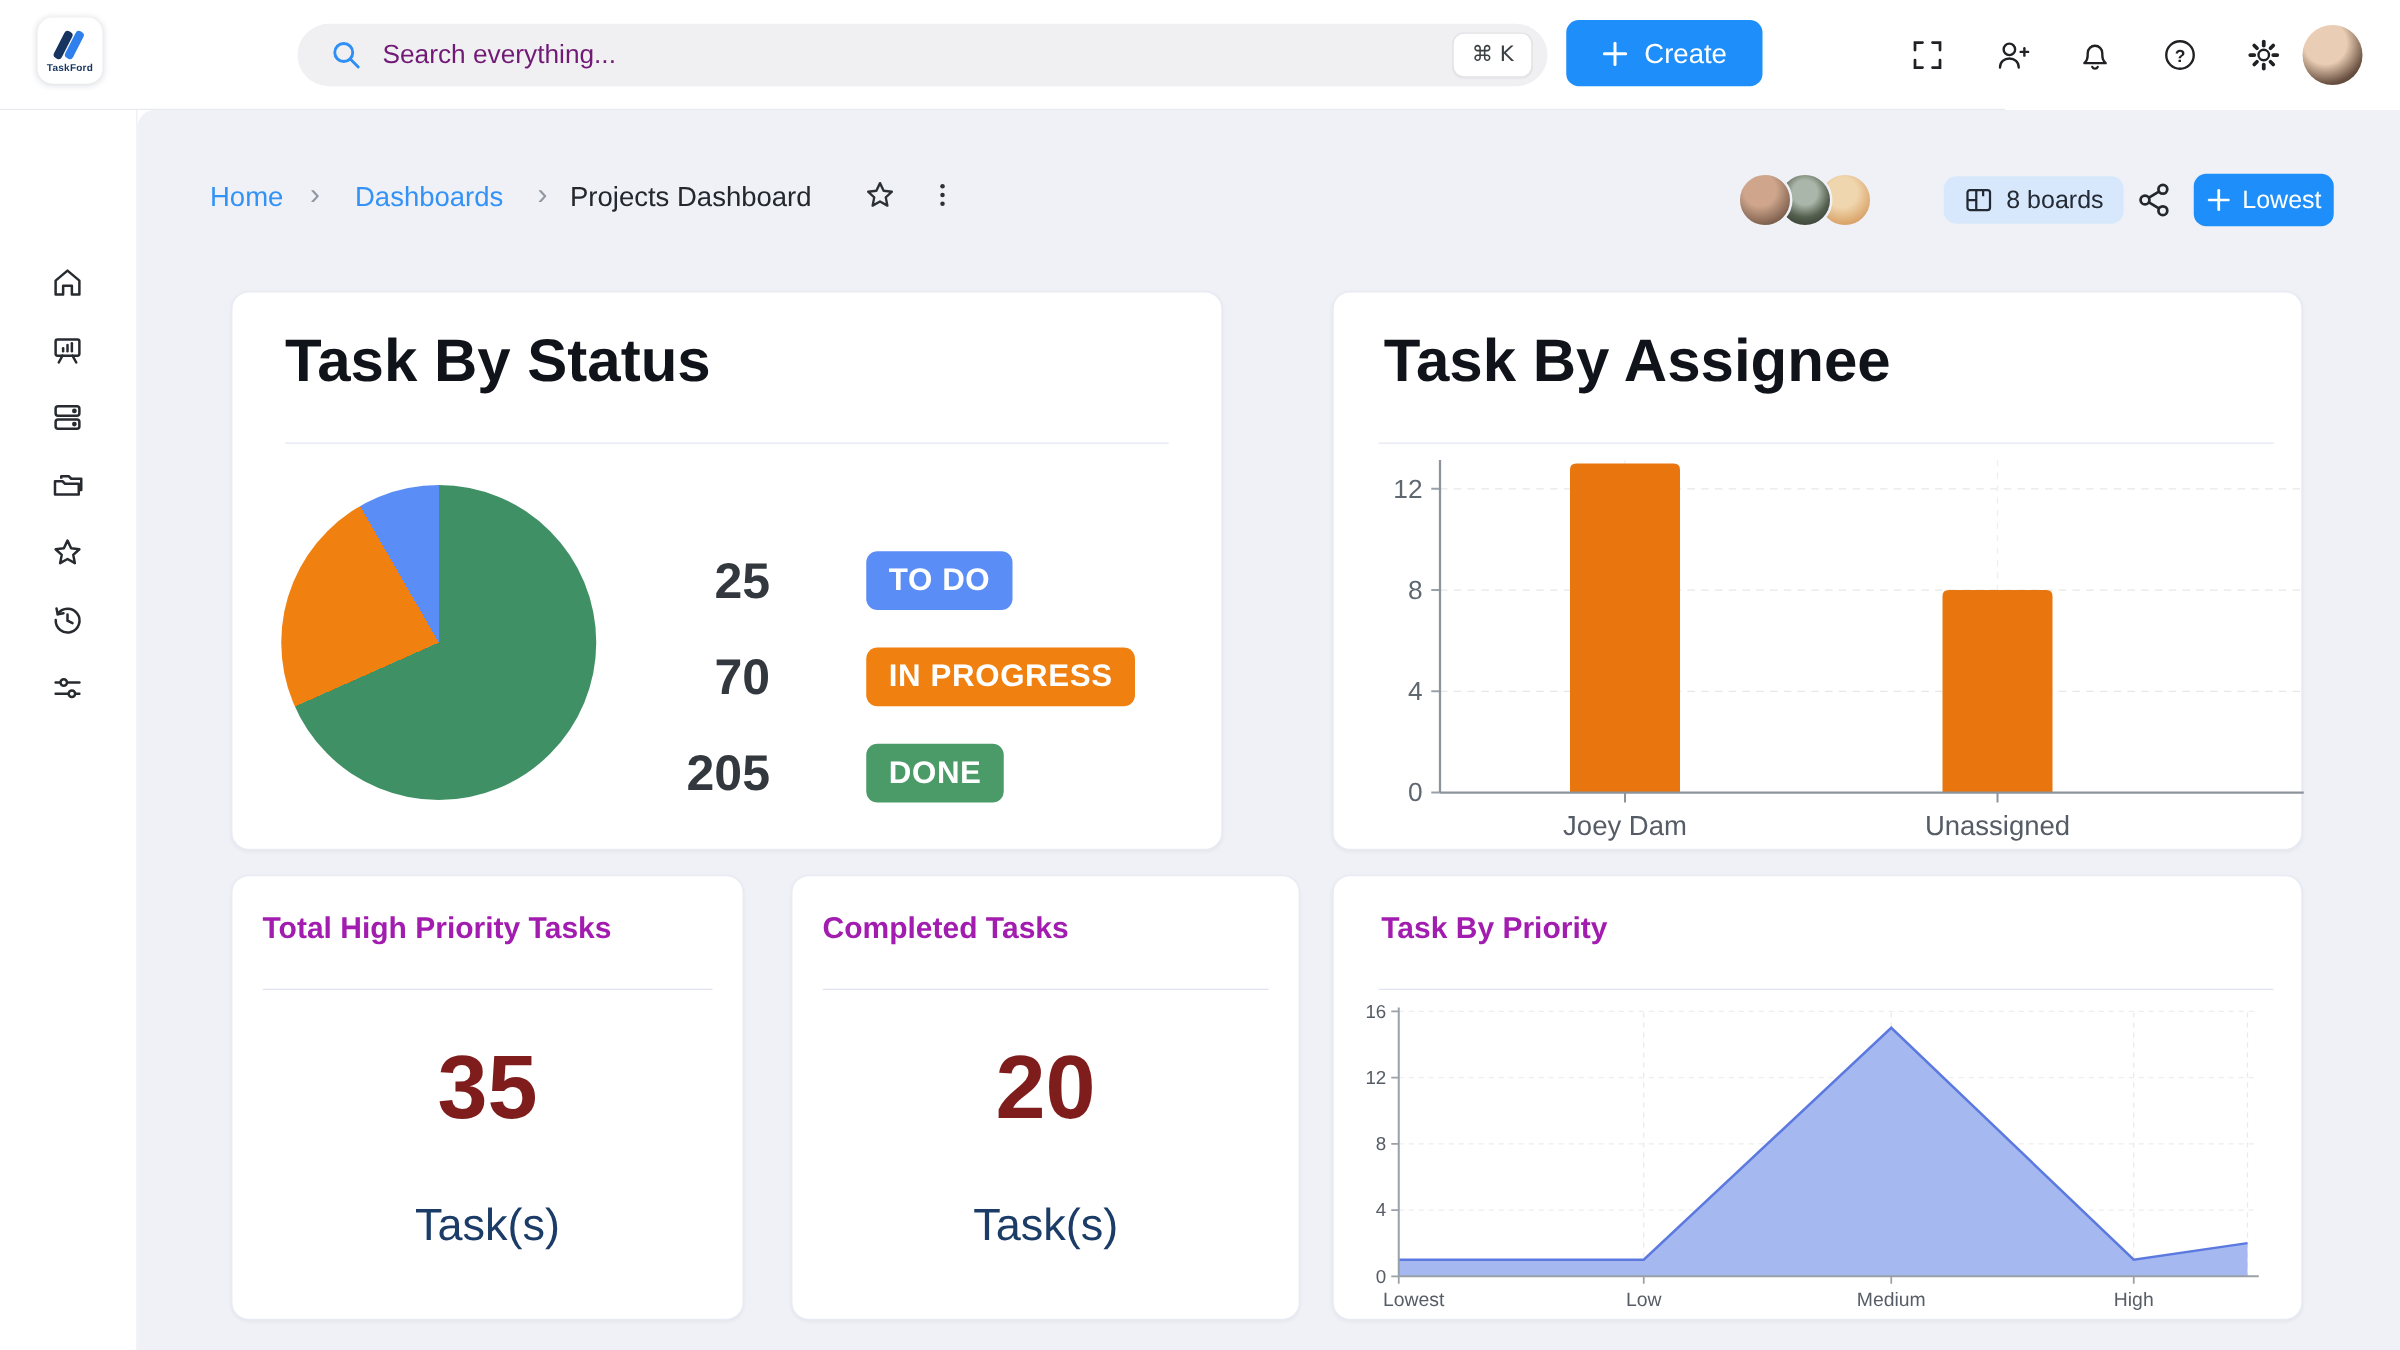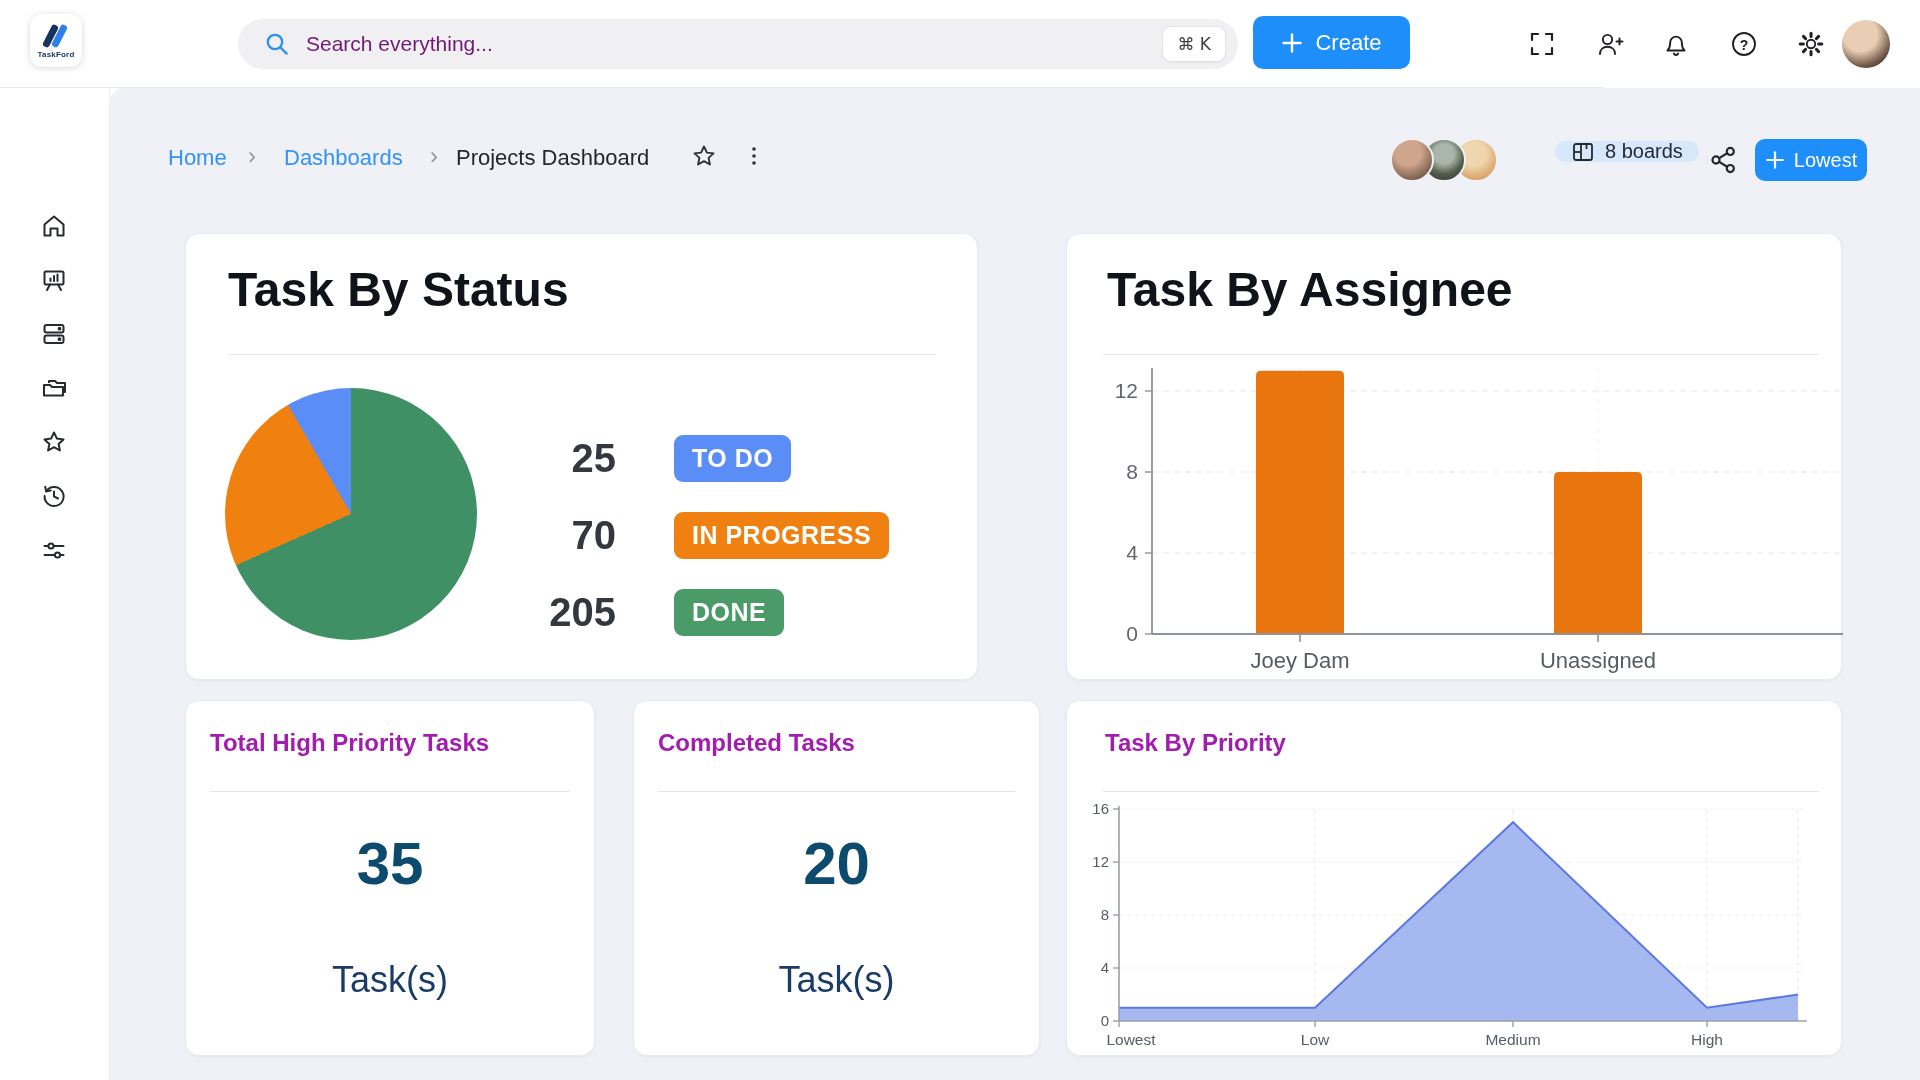--- a/index.html
+++ b/index.html
@@ -43,21 +43,21 @@
     background:#eff1f6; border-radius:14px 0 0 0; }
 
   
   .crumb { position:absolute; top:145px; font-size:22px; }
   .crumb.link { color:#3392f5; font-weight:500; cursor:pointer; }
   .crumb.sep { color:#9097a2; font-size:24px; top:142px; }
   .crumb.current { color:#23272e; font-weight:500; }
 
   .avatar { position:absolute; top:138px; width:44px; height:44px; border-radius:50%;
     border:2px solid #eff1f6; }
-  #boards-pill { position:absolute; left:1555px; top:141px; height:21px; background:#d8e8fc;
+  #boards-pill { position:absolute; left:1555px; top:141px; height:38px; background:#d8e8fc;
     border-radius:10px; display:flex; align-items:center; gap:10px; padding:0 16px;
     font-size:20px; color:#232a33; cursor:pointer; }
   #widget-btn { position:absolute; left:1755px; top:139px; width:112px; height:42px; background:#1e8ffa;
     border-radius:10px; display:flex; align-items:center; justify-content:center; gap:9px;
     color:#fff; font-size:20px; cursor:pointer; }
 
   
   .card { position:absolute; background:#fff; border:1px solid #e8ebf4; border-radius:14px;
     box-shadow:0 1px 3px rgba(20,30,60,.05); }
   #card-status    { left:185px;  top:233px; width:793px; height:447px; }
@@ -67,28 +67,28 @@
   #card-priority  { left:1066px; top:700px; width:776px; height:356px; }
 
   .big-title { position:absolute; left:42px; top:28px; font-size:48px; font-weight:700; color:#101319; }
   .card-divider { position:absolute; left:42px; right:42px; top:120px; height:1px; background:#e4e8f2; }
   .small-title { position:absolute; left:24px; top:28px; font-size:24px; font-weight:700; color:#a21caf; }
   .small-divider { position:absolute; left:24px; right:24px; top:90px; height:1px; background:#dfe4f0; }
 
   
   #pie { position:absolute; left:39px; top:154px; width:252px; height:252px; border-radius:50%; }
   #legend { position:absolute; left:290px; top:194px; }
-  .legend-row { display:flex; align-items:center; height:60px; margin-bottom:17px; }
+  .legend-row { display:flex; align-items:flex-end; height:60px; margin-bottom:17px;gap:19px; }
   .legend-num { width:140px; text-align:right; font-size:40px; font-weight:700; color:#33383e; }
   .legend-badge { margin-left:58px; color:#fff; font-size:25px; font-weight:700;
     padding:9px 18px; border-radius:9px; letter-spacing:.5px; }
 
   
   .metric-value { position:absolute; left:0; right:0; top:128px; text-align:center;
-    font-size:60px; font-weight:700; color:#0c4a6e; }
+    font-size:72px; font-weight:700; color:#7f1d1d; }
   .metric-unit { position:absolute; left:0; right:0; top:258px; text-align:center;
     font-size:36px; font-weight:500; color:#1b3c66; }
 
   svg text { font-family:"Liberation Sans", sans-serif; }
 </style>
 </head>
 <body>
 
 <div id="topbar">
   <div id="logo-box">

